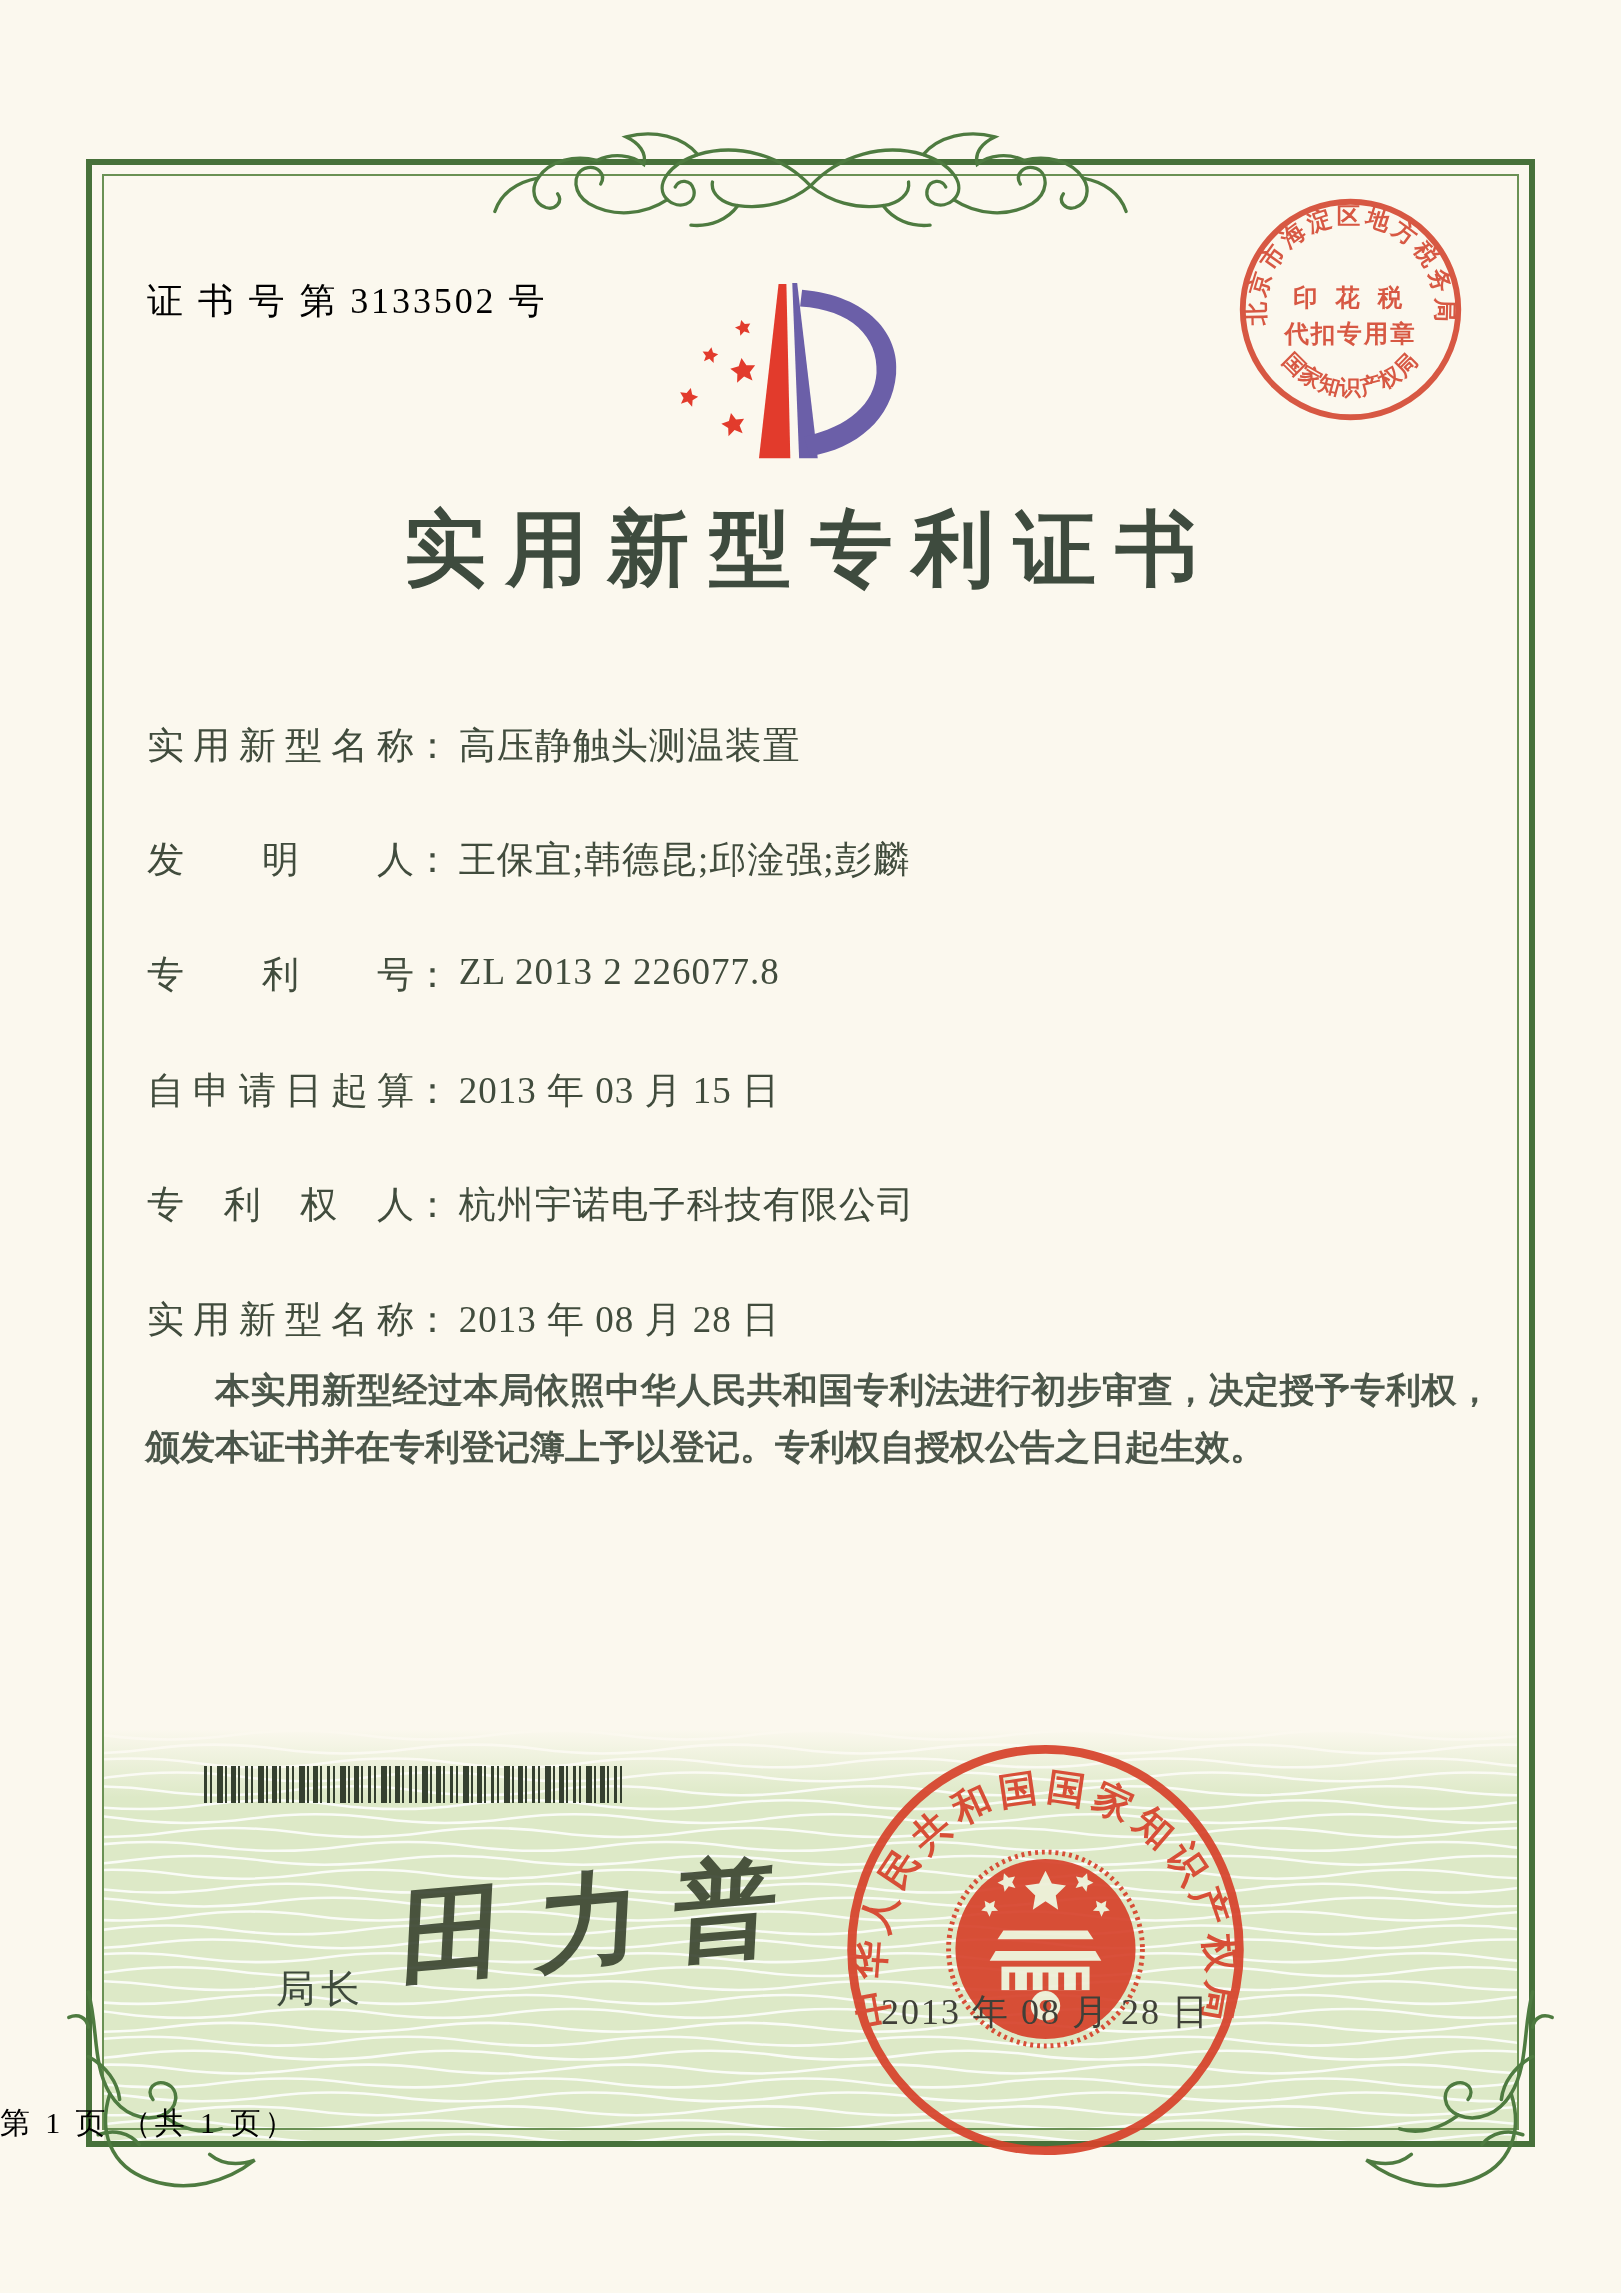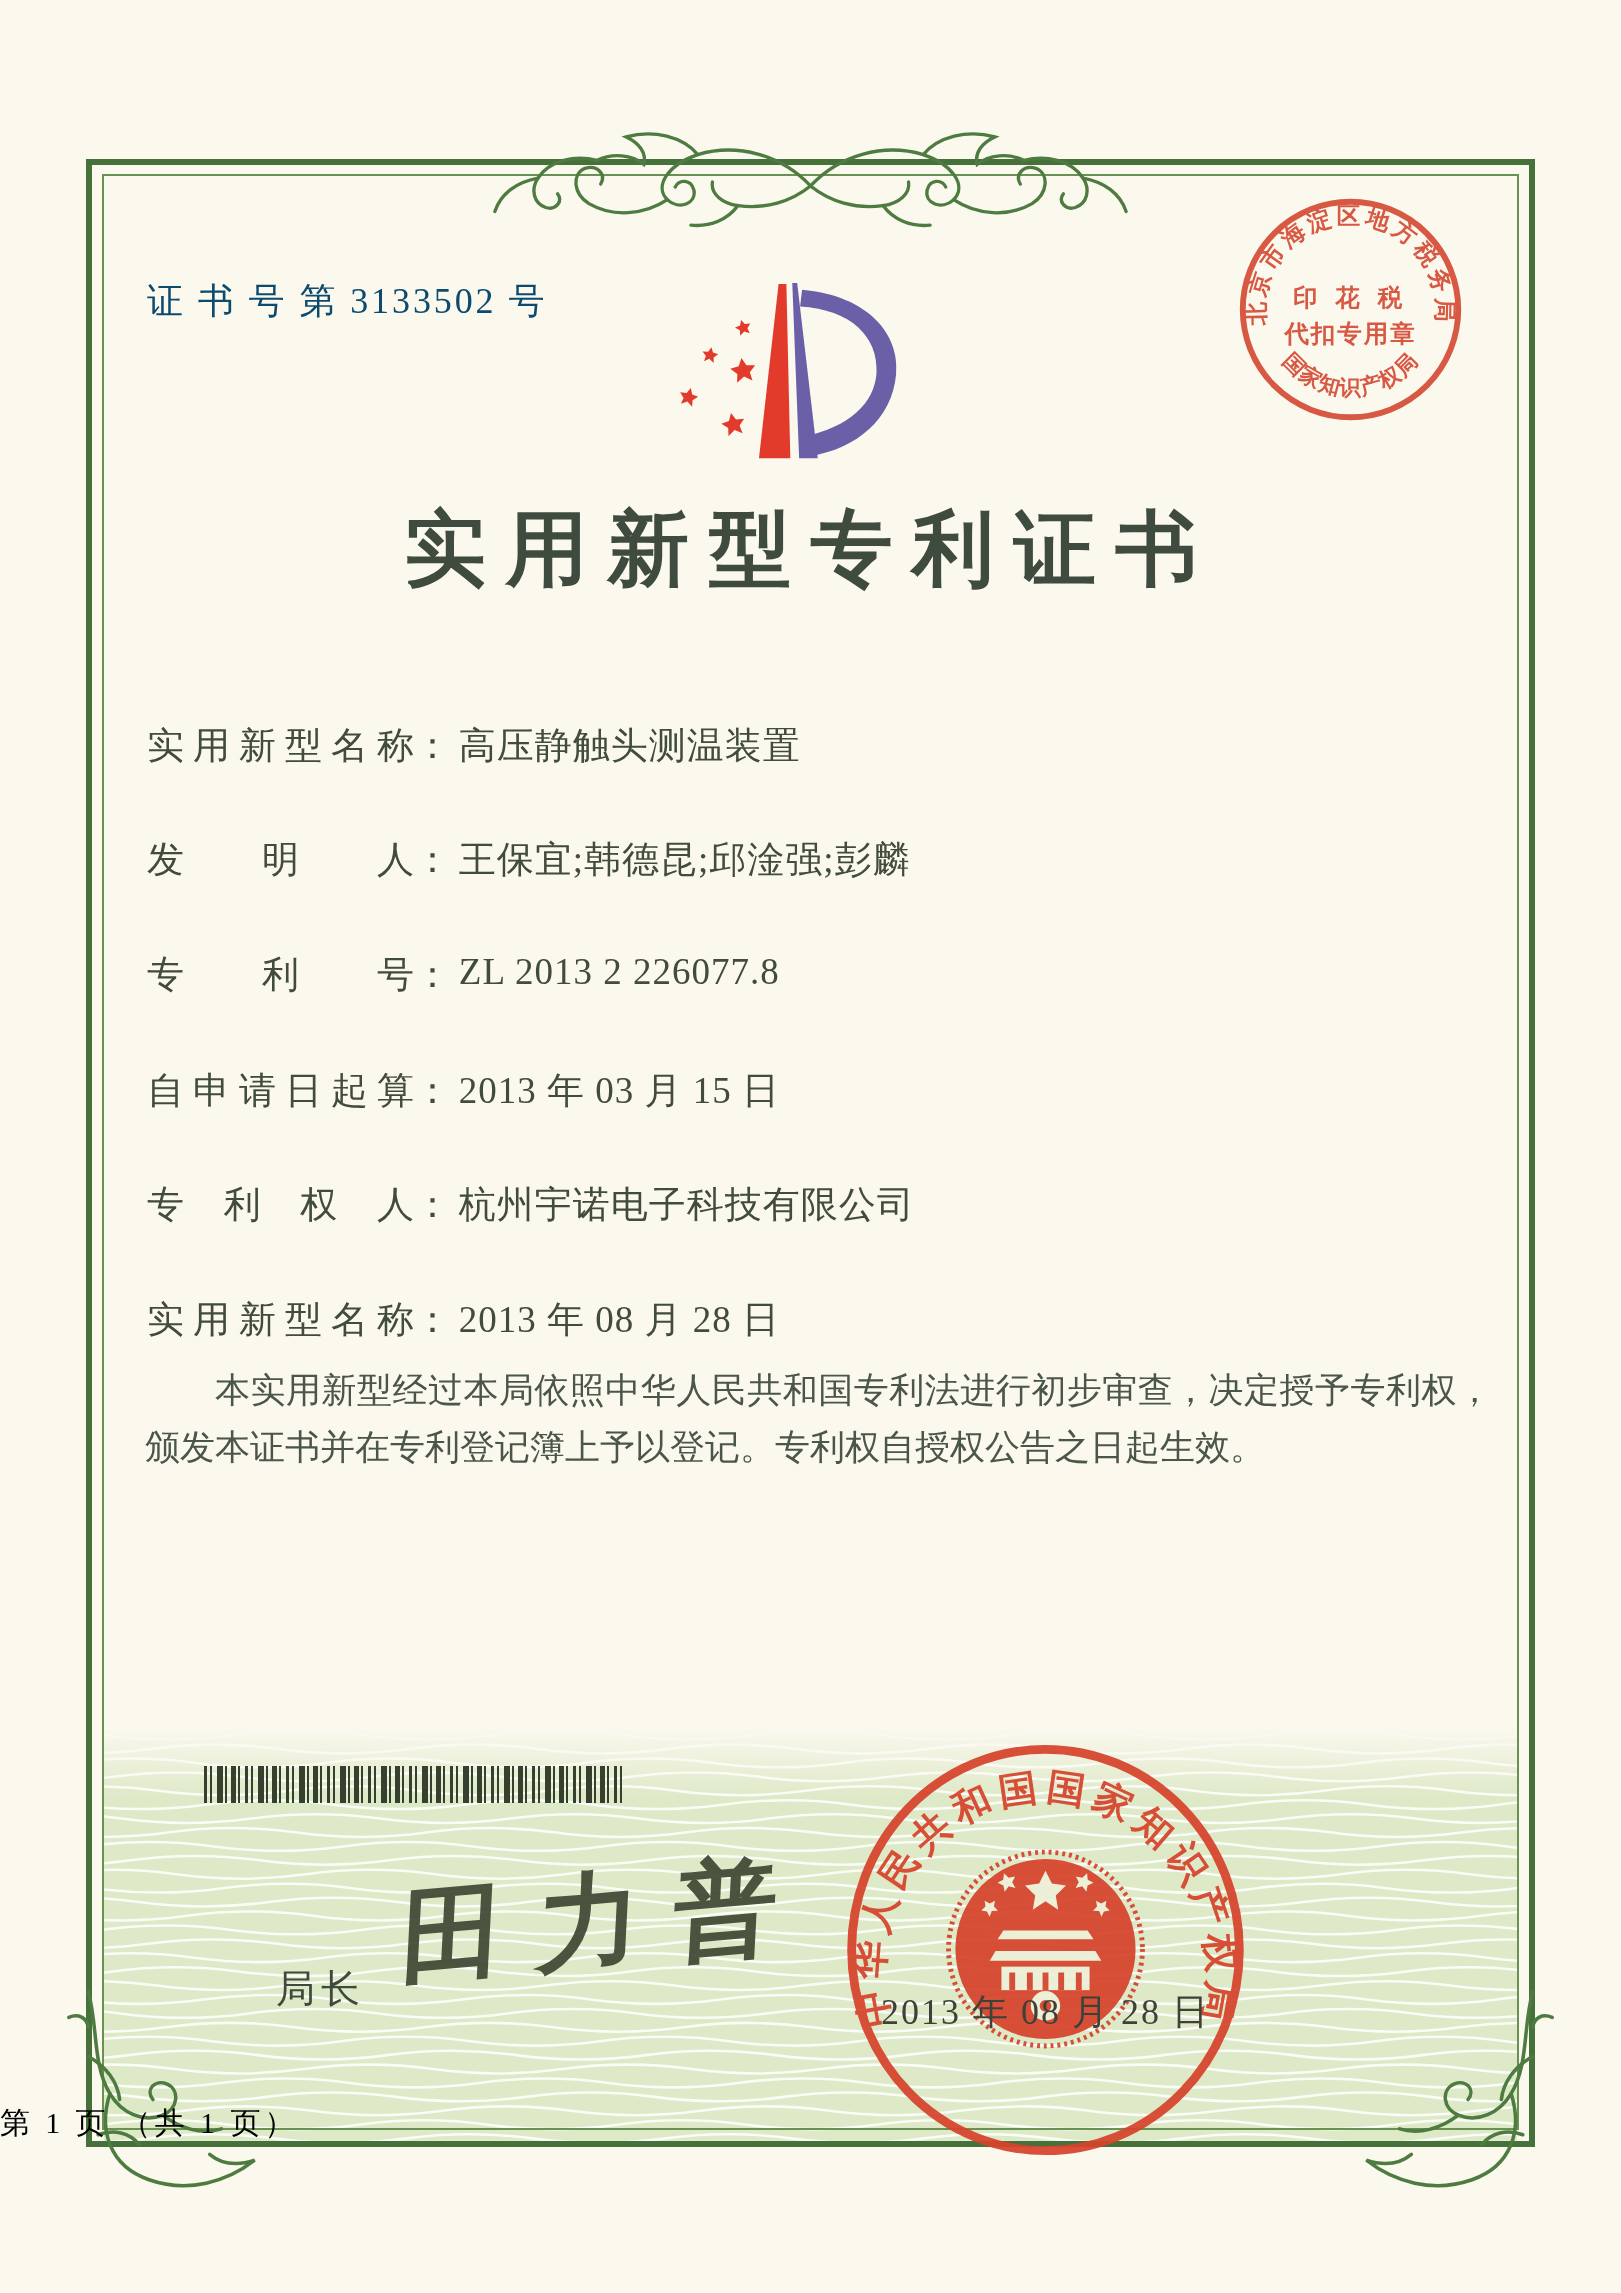--- a/index.html
+++ b/index.html
@@ -6,31 +6,31 @@
   .page{
     position:relative; width:1621px; height:2294px; overflow:hidden;
     background:#fbf8ee;
     font-family:"Liberation Serif","DejaVu Serif",serif;
     color:#45503f;
   }
   .frame-outer{position:absolute; left:86px; top:159px; width:1449px; height:1988px;
     border:6.9px solid #47713a; box-sizing:border-box;}
   .frame-inner{position:absolute; left:102px; top:174px; width:1417px; height:1956px;
     border:2px solid #6a9154; box-sizing:border-box;}
-  .cert-no{position:absolute; left:147px; top:277px; font-size:36px; letter-spacing:2.9px; color:#0c4a6e;}
+  .cert-no{position:absolute; left:147px; top:277px; font-size:36px; letter-spacing:2.9px; color:#000000;}
   .page-title{position:absolute; left:0; top:495px; width:1621px; text-align:center;
     font-size:82px; font-weight:bold; letter-spacing:19.6px; color:#3e4b3e;}
   .fields{position:absolute; left:147px; top:698px; width:1372px;}
   .field-row{position:absolute; left:0; font-size:37px; color:#414c3d; white-space:nowrap;}
   .field-label{display:inline-block; width:267px; text-align:justify; text-align-last:justify; vertical-align:top;}
   .field-colon{display:inline-block; vertical-align:top;}
   .field-value{display:inline-block; margin-left:7.8px; vertical-align:top; letter-spacing:1px;}
   .body-text{position:absolute; left:145px; top:1362px; width:1347px;
     font-size:35px; line-height:57px; text-align:justify; color:#4b564a;}
-  .body-text p{margin:0; text-indent:2em;}
+  .body-text p{margin:0; text-indent:2em;font-weight:bold;}
   .waves-wrap{position:absolute; left:104px; top:1729px; width:1413px; height:412px; overflow:hidden;}
   .waves-fade{position:absolute; left:104px; top:1729px; width:1413px; height:69px;
     background:linear-gradient(#fbf8ee, rgba(251,248,238,0)); pointer-events:none;}
   .barcode{position:absolute; left:204px; top:1766px; width:421px; height:37px;
     background:repeating-linear-gradient(90deg,
       #35402f 0 2.9px, transparent 2.9px 5.9px,
       #35402f 5.9px 7.8px, transparent 7.8px 12.7px,
       #35402f 12.7px 18.6px, transparent 18.6px 20.6px,
       #35402f 20.6px 22.5px, transparent 22.5px 27.4px,
       #35402f 27.4px 32px, transparent 32px 34px,

